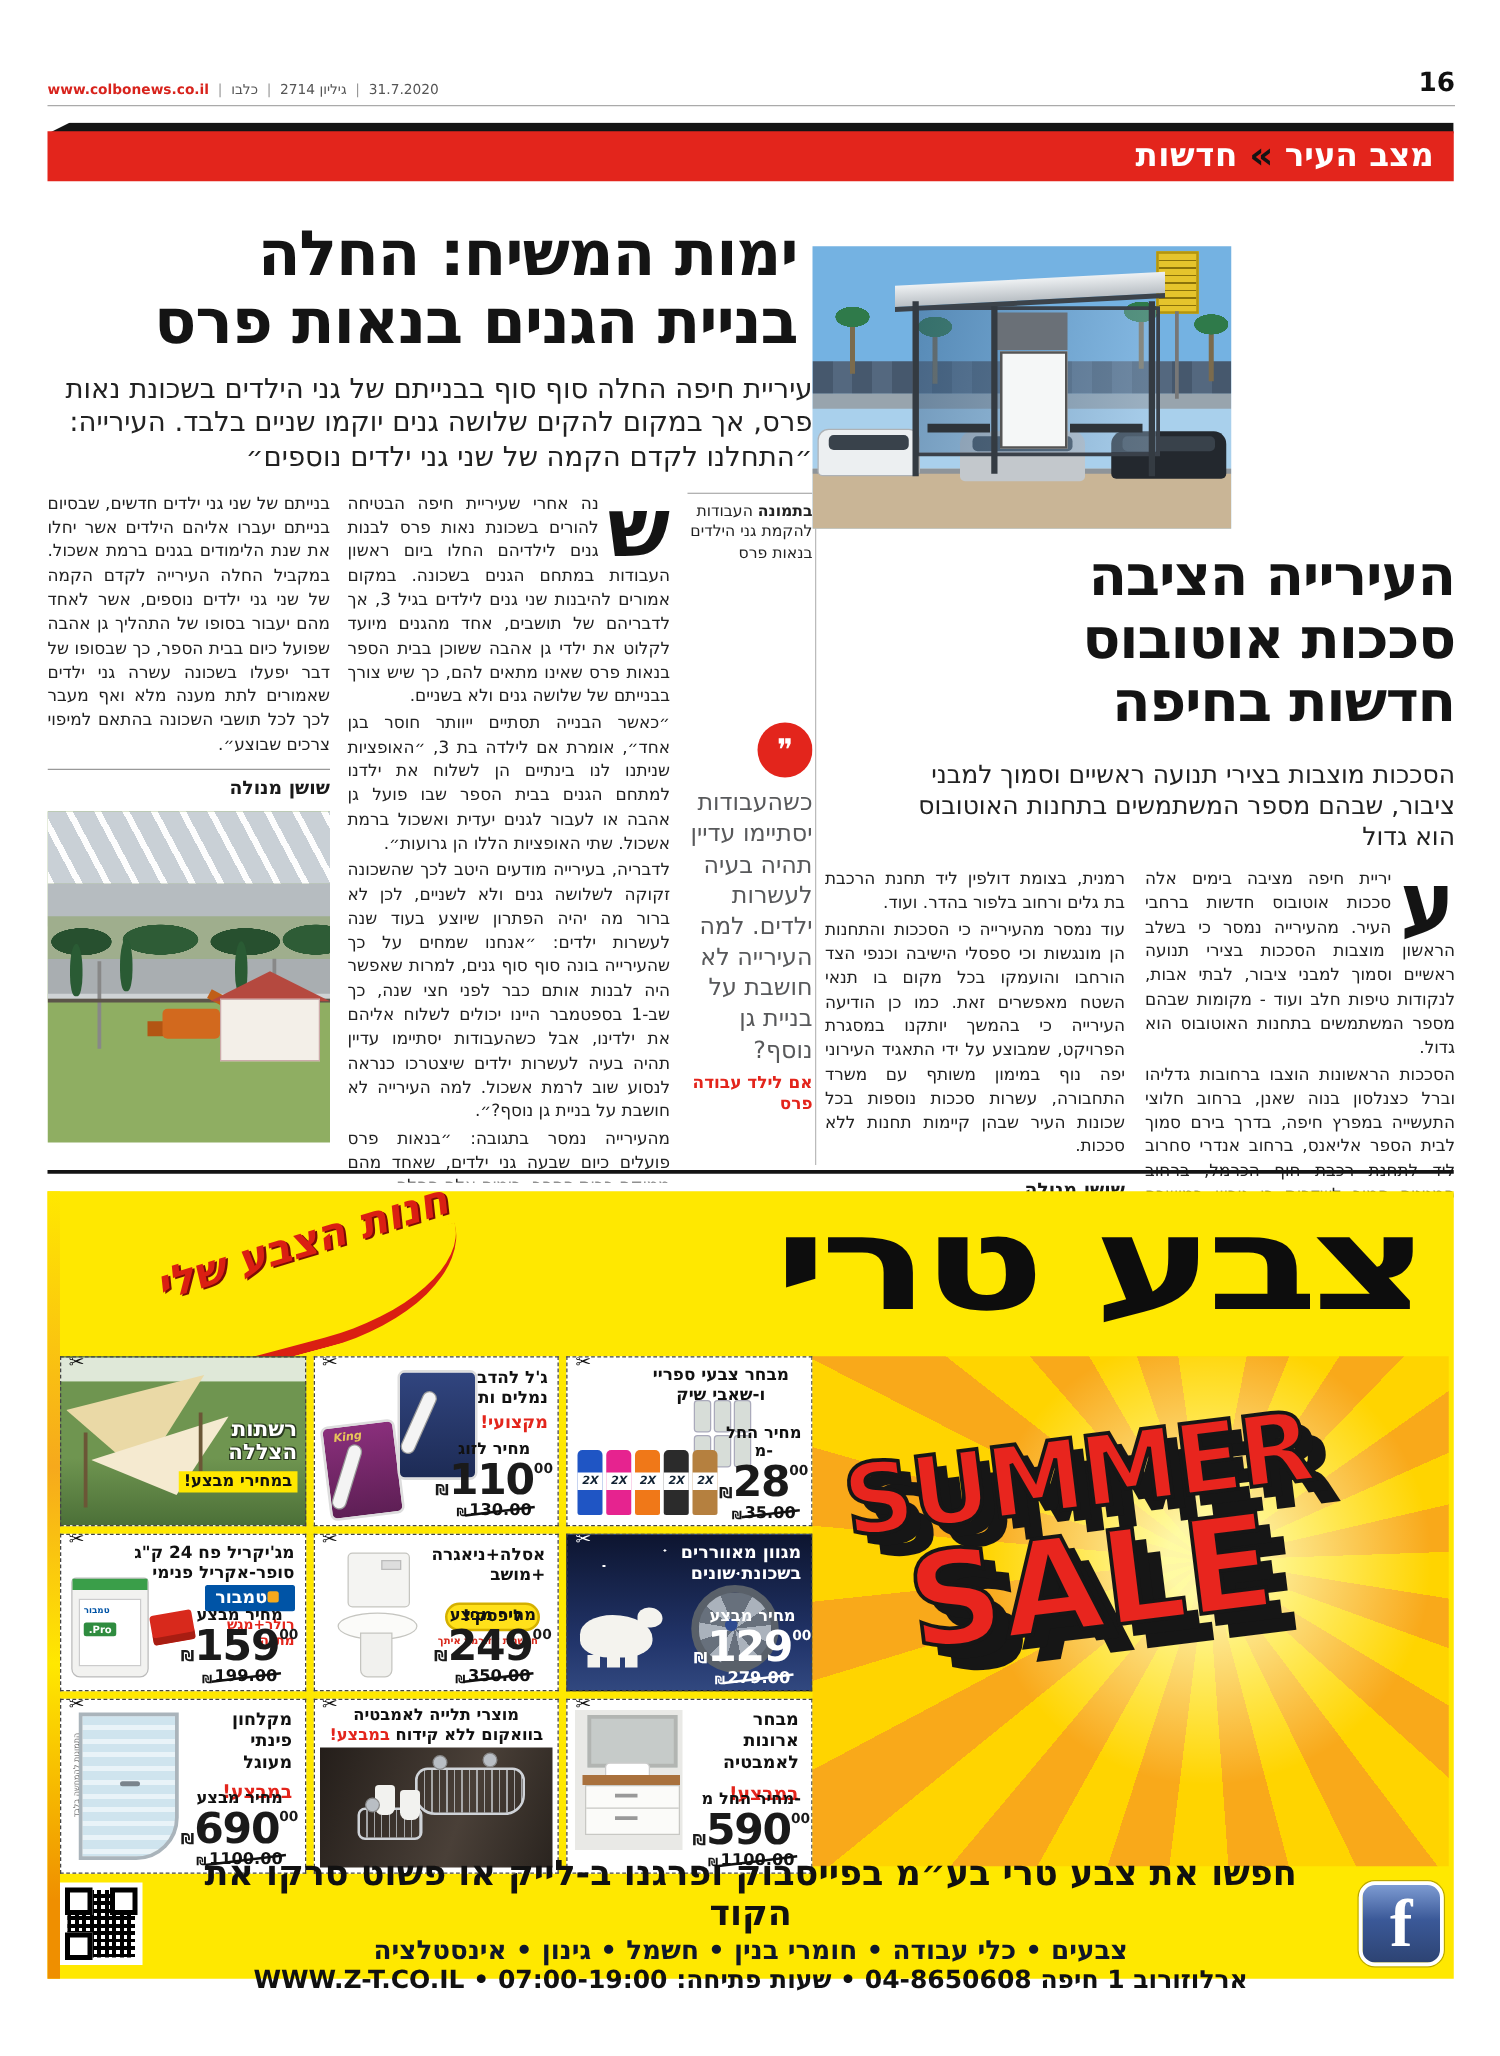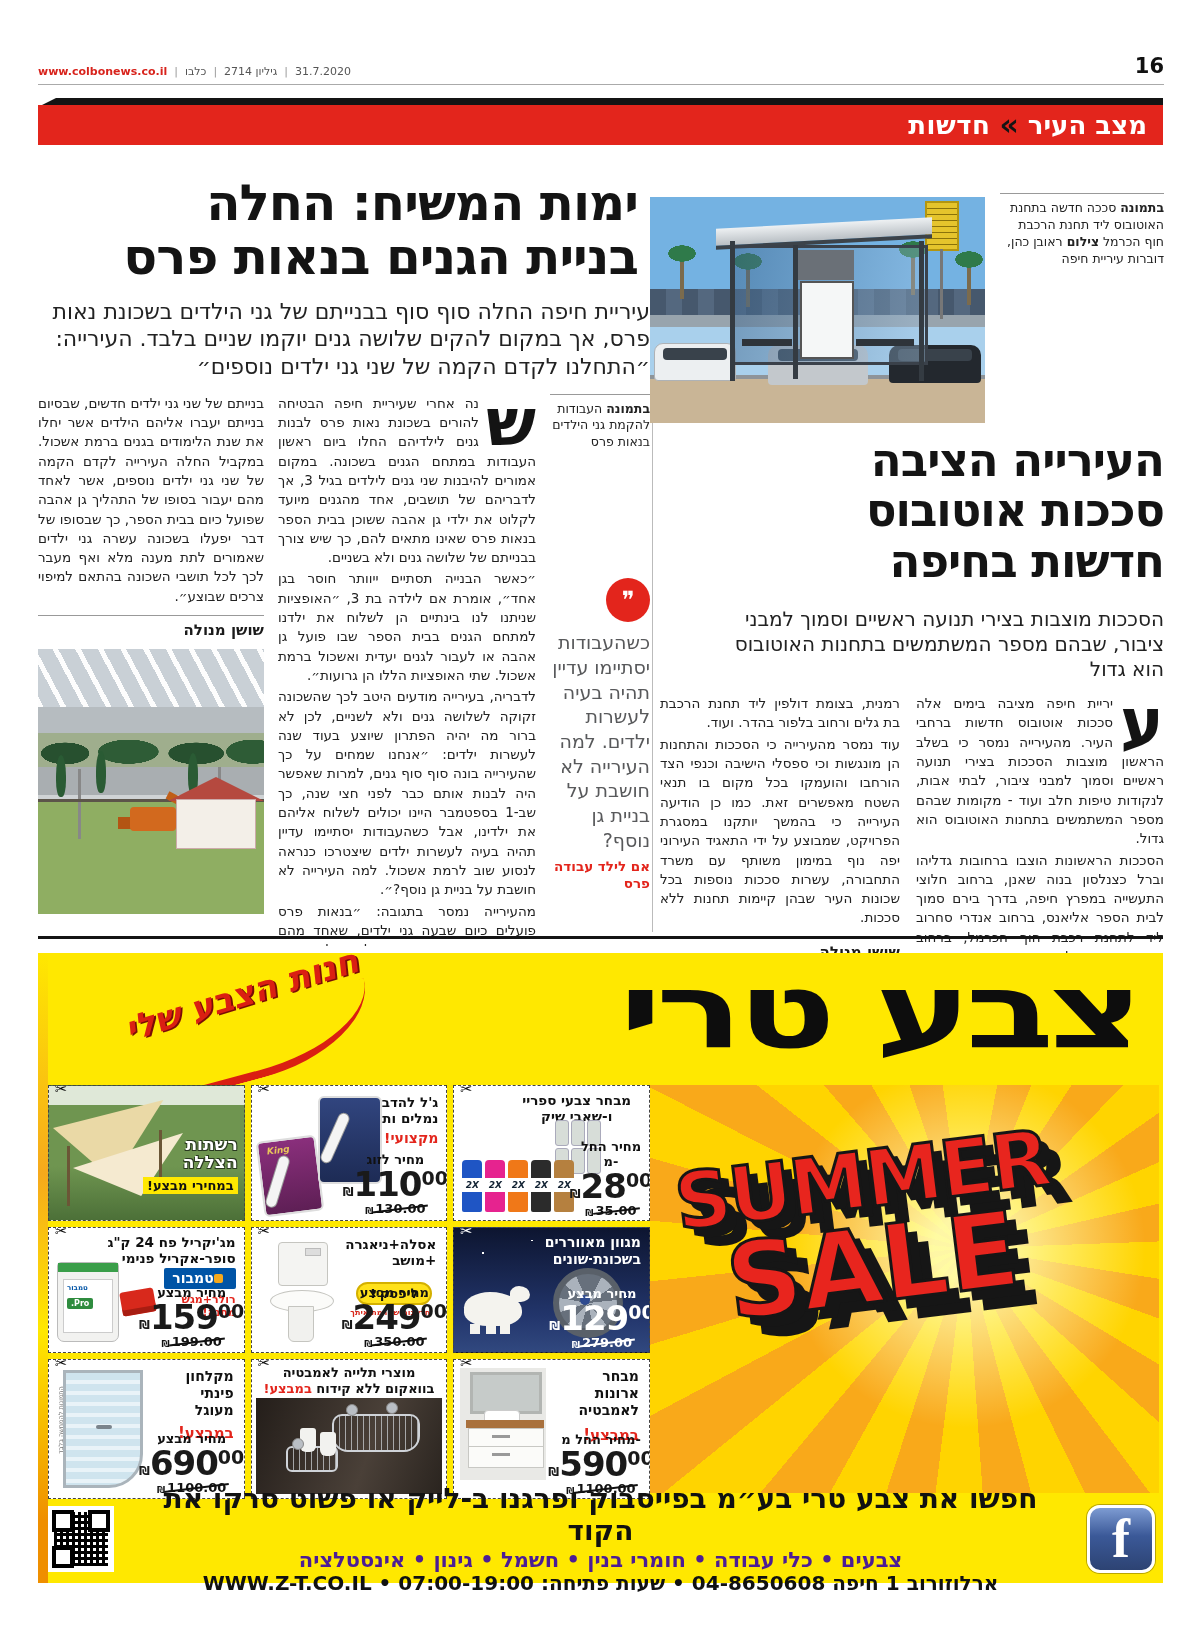--- a/index.html
+++ b/index.html
@@ -128,21 +128,21 @@
            grid-template-columns:repeat(3,1fr);grid-template-rows:136px 126px 140px;gap:6px;direction:ltr;}
   .coupon{position:relative;background:#fff;border:1.6px dashed #444;overflow:hidden;direction:rtl;}
   .scx{position:absolute;top:-4px;left:6px;font-size:15px;color:#111;z-index:5;line-height:1;}
   .ct{font-weight:900;font-size:13.5px;line-height:1.2;color:#111;text-align:right;}
   .red{color:#e3251c;font-weight:900;}
   .price{position:absolute;text-align:center;direction:ltr;}
   .plabel{font-size:13px;font-weight:900;color:#111;}
   .pmain{display:flex;direction:ltr;justify-content:center;align-items:flex-start;line-height:1;}
   .sh{font-size:12px;font-weight:bold;align-self:flex-end;margin-bottom:3px;}
   .pnum{font-size:34px;font-weight:900;letter-spacing:-1px;}
-  .pcents{font-size:19px;font-weight:900;margin-top:2px;}
+  .pcents{font-size:11px;font-weight:900;margin-top:2px;}
   .pold{font-size:13px;font-weight:bold;color:#111;display:flex;justify-content:center;gap:2px;}
   .pold .sh2{font-size:9px;align-self:flex-end;}
   .strike{position:relative;}
   .strike::after{content:"";position:absolute;left:-3px;right:-3px;top:45%;
                  border-top:2px solid #111;transform:rotate(-7deg);}
   
   .c-shade{background:linear-gradient(#dfe8d8 0 14%,#6f9550 14% 60%,#4c7038);}
   .sail1{position:absolute;left:4px;top:14px;width:120px;height:80px;background:#ead9a6;
          clip-path:polygon(0 35%,92% 0,50% 100%);}
   .sail2{position:absolute;left:24px;top:40px;width:110px;height:70px;background:#f5ead0;
@@ -277,21 +277,21 @@
   .strip{position:absolute;left:10px;right:8px;top:548px;height:76px;display:flex;
          align-items:center;gap:14px;direction:ltr;}
   .qr{position:relative;width:66px;height:66px;background:#fff;flex:0 0 auto;
       background-image:repeating-linear-gradient(0deg,#000 0 3px,transparent 3px 6px),
                        repeating-linear-gradient(90deg,#000 0 3px,transparent 3px 6px);
       background-size:54px 54px;background-position:6px 6px;background-repeat:no-repeat;}
   .qe{position:absolute;width:14px;height:14px;border:4px solid #000;background:#fff;}
   .qe1{left:4px;top:4px;} .qe2{right:4px;top:4px;} .qe3{left:4px;bottom:4px;}
   .strip-center{flex:1;text-align:center;direction:rtl;}
   .sl1{font-size:28px;font-weight:900;color:#111;line-height:1.15;}
-  .sl2{font-size:21px;font-weight:900;color:#4c1d95;line-height:1.15;}
+  .sl2{font-size:21px;font-weight:900;color:#0f172a;line-height:1.15;}
   .sl3{font-size:20px;font-weight:900;color:#111;line-height:1.15;}
   .fb{width:62px;height:62px;flex:0 0 auto;border-radius:13px;border:3px solid #fff;
       background:linear-gradient(#7d9bd2,#3b5998 45%,#2d4373);color:#fff;
       font:bold 54px "Liberation Serif",serif;display:flex;align-items:flex-end;
       justify-content:center;overflow:hidden;box-shadow:0 0 0 1px #b9a500;}
 </style>
 </head>
 <body>
 
 <div class="page">
@@ -384,23 +384,20 @@
     <div class="shl-glass"></div>
     <div class="shl-gray"></div>
     <div class="shl-panel"></div>
     <div class="shl-post" style="left:80px;top:44px;height:140px;"></div>
     <div class="shl-post" style="left:269px;top:44px;height:140px;"></div>
     <div class="shl-post" style="left:143px;top:48px;height:134px;"></div>
     <div class="shl-bench" style="left:92px;top:142px;width:50px;"></div>
     <div class="shl-bench" style="left:206px;top:142px;width:58px;"></div>
   </div>
 
-  <div class="cap2">
-    <b>בתמונה</b><span> סככה חדשה בתחנת האוטובוס ליד תחנת הרכבת חוף הכרמל </span><b>צילום</b><span> ראובן כהן, דוברות עיריית חיפה</span>
-  </div>
 
   <div class="a2">
     <h2>
       <div>העירייה הציבה</div>
       <div>סככות אוטובוס</div>
       <div>חדשות בחיפה</div>
     </h2>
     <div class="a2-subwrap">
       <div class="a2-sub">הסככות מוצבות בצירי תנועה ראשיים וסמוך למבני ציבור, שבהם מספר המשתמשים בתחנות האוטובוס הוא גדול</div>
     </div>

